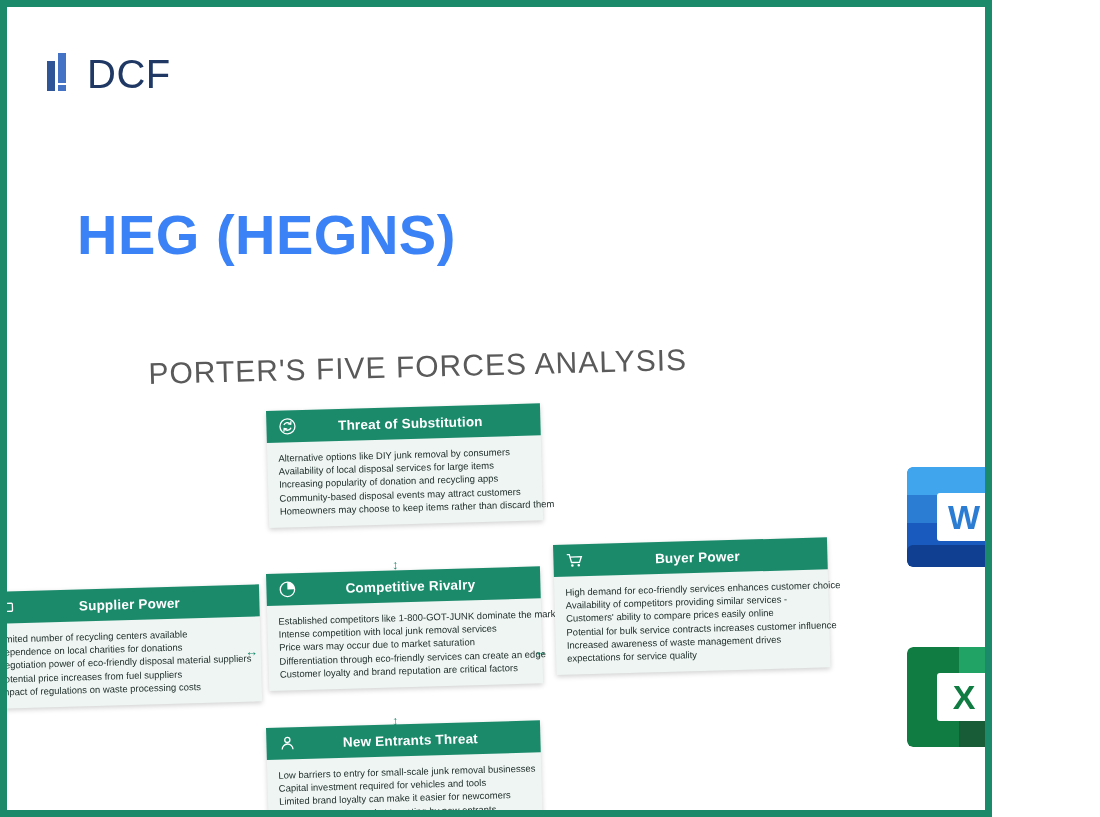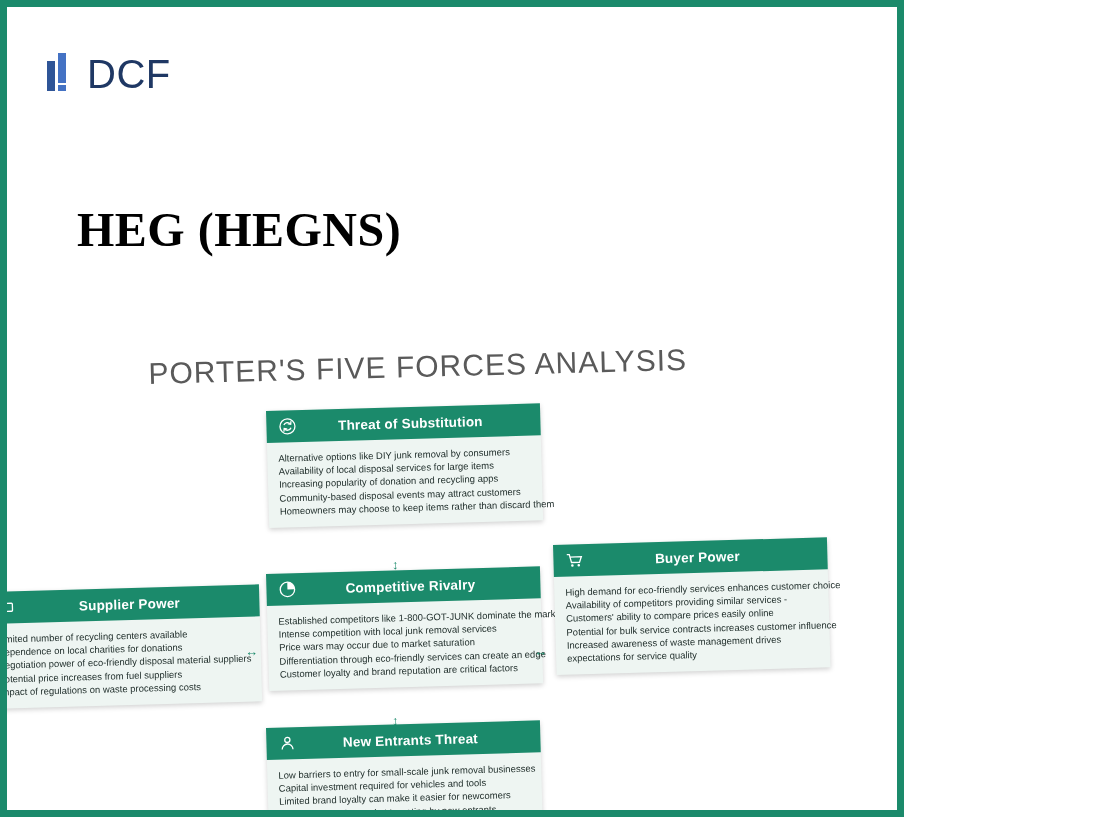--- a/index.html
+++ b/index.html
@@ -5,21 +5,21 @@
   html, body {
     margin: 0;
     padding: 0;
     background: #ffffff;
   }
   body {
     font-family: "Liberation Sans", sans-serif;
   }
   .page {
     position: relative;
-    width: 904px;
+    width: 992px;
     height: 817px;
     background: #ffffff;
     border: 7px solid #1b8a6b;
     box-sizing: border-box;
     overflow: hidden;
   }
 
   
   .logo {
     position: absolute;
@@ -40,25 +40,24 @@
     font-weight: 400;
     letter-spacing: 0.5px;
     font-family: "Liberation Sans", sans-serif;
   }
 
   
   .ticker-title {
     position: absolute;
     left: 70px;
     top: 195px;
-    font-size: 48px;
+    font-size: 56px;
     font-weight: bold;
-    color: #000000;
+    color: #3b82f6;
     letter-spacing: 0.5px;
-    font-family: Liberation Serif, serif;
   }
 
   
   .diagram-heading {
     position: absolute;
     left: 141px;
     top: 350px;
     font-size: 30px;
     color: #5a5a5a;
     letter-spacing: 1px;

